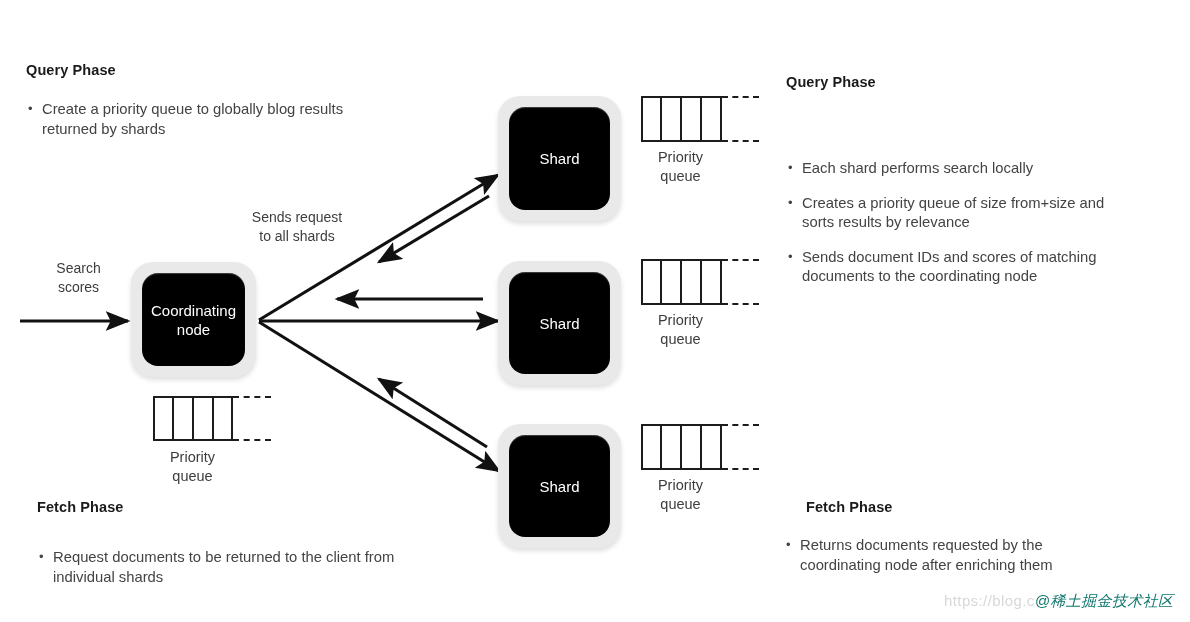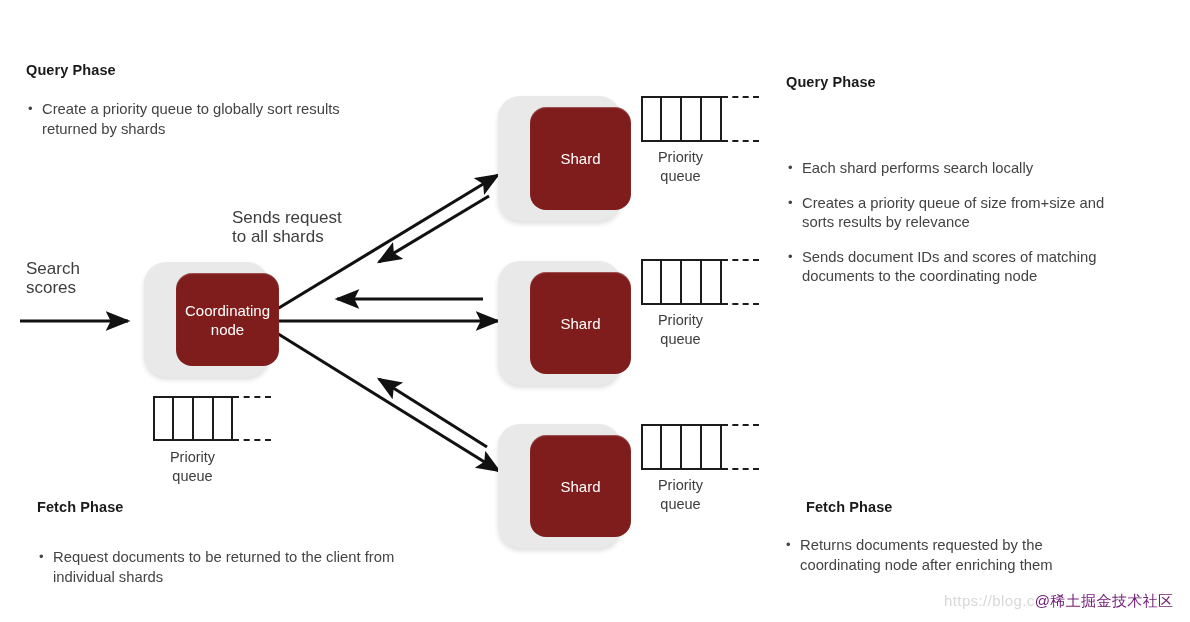--- a/index.html
+++ b/index.html
@@ -53,31 +53,30 @@
 
   
   .node-outer {
     position: absolute;
     background: #e9e9e9;
     border-radius: 22px;
     box-shadow: 0 3px 5px rgba(0,0,0,0.13);
   }
   .node-inner {
     position: absolute;
-    background: #7f1d1d;
+    background: #000000;
     border-radius: 16px;
     display: flex;
     align-items: center;
     justify-content: center;
     text-align: center;
     color: #ffffff;
     font-size: 15px;
     line-height: 19px;
     box-shadow: inset 0 1px 1px rgba(255,255,255,0.25);
-    margin-left: 21px;
   }
 
   
   .pqueue { position: absolute; }
   .pq-box {
     position: absolute;
     left: 0;
     top: 0;
     border: 2.4px solid #1c1c1c;
     background: #ffffff;
@@ -100,24 +99,24 @@
     font-size: 14.5px;
     line-height: 19px;
     color: #3d3d3d;
     text-align: center;
     white-space: pre-line;
   }
 
   
   .flabel {
     position: absolute;
-    font-size: 17px;
+    font-size: 14px;
     line-height: 19px;
     color: #3d3d3d;
-    text-align: left;
+    text-align: center;
     white-space: pre-line;
   }
 
   
   #arrows {
     position: absolute;
     left: 0;
     top: 0;
     width: 1190px;
     height: 622px;
@@ -125,21 +124,21 @@
   }
 
   
   .watermark {
     position: absolute;
     font-size: 15px;
     color: #d8d8d8;
     white-space: nowrap;
     letter-spacing: 0.4px;
   }
-  .watermark .wm-cn { color: #701a75; }
+  .watermark .wm-cn { color: #0f766e; font-style: italic; }
 </style>
 </head>
 <body>
 
 <div id="canvas">
 
   <svg id="arrows" viewBox="0 0 1190 622">
     <defs>
       <marker id="ah" markerWidth="9" markerHeight="9" refX="7.2" refY="3.2" orient="auto" markerUnits="strokeWidth">
         <path d="M0,0 L8,3.2 L0,6.4 L1.6,3.2 z" fill="#111111"></path>
@@ -157,21 +156,21 @@
     <line x1="483" y1="299" x2="337" y2="299" stroke="#111111" stroke-width="3.1" marker-end="url(#ah)"></line>
 
     <line x1="259" y1="322" x2="499" y2="471" stroke="#111111" stroke-width="3.1" marker-end="url(#ah)"></line>
 
     <line x1="487" y1="447" x2="379" y2="379" stroke="#111111" stroke-width="3.1" marker-end="url(#ah)"></line>
   </svg>
 
   <div class="phase-title" style="left:26px; top:62px;">Query Phase</div>
 
   <ul class="bullet-list" style="left:26px; top:100px; width:320px;">
-    <li>Create a priority queue to globally sort results returned by shards</li>
+    <li>Create a priority queue to globally blog results returned by shards</li>
   </ul>
 
   <div class="phase-title" style="left:786px; top:74px;">Query Phase</div>
 
   <ul class="bullet-list" style="left:786px; top:111px; width:350px;margin-top:48px;">
     <li>Each shard performs search locally</li>
     <li>Creates a priority queue of size from+size and sorts results by relevance</li>
     <li>Sends document IDs and scores of matching documents to the coordinating node</li>
   </ul>
 
@@ -186,21 +185,21 @@
   <ul class="bullet-list" style="left:784px; top:536px; width:330px;">
     <li>Returns documents requested by the coordinating node after enriching them</li>
   </ul>
 
   <div class="flabel" style="left:26px; top:259px; width:105px;">Search
 scores</div>
 
   <div class="flabel" style="left:232px; top:208px; width:130px;">Sends request
 to all shards</div>
 
-  <div class="node-outer" style="left:144px; top:262px; width:125px; height:115px;">
+  <div class="node-outer" style="left:131px; top:262px; width:125px; height:115px;">
     <div class="node-inner" style="left:11px; top:11px; width:103px; height:93px;">Coordinating
 node</div>
   </div>
 
   <div class="pqueue" style="left:153px; top:396px; width:120px; height:45px;">
     <div class="pq-box" style="width:80px; height:45px;"></div>
     <div class="pq-div" style="left:19px;"></div>
     <div class="pq-div" style="left:39px;"></div>
     <div class="pq-div" style="left:59px;"></div>
     <div class="pq-dash" style="left:80px; top:0px; width:38px;"></div>

